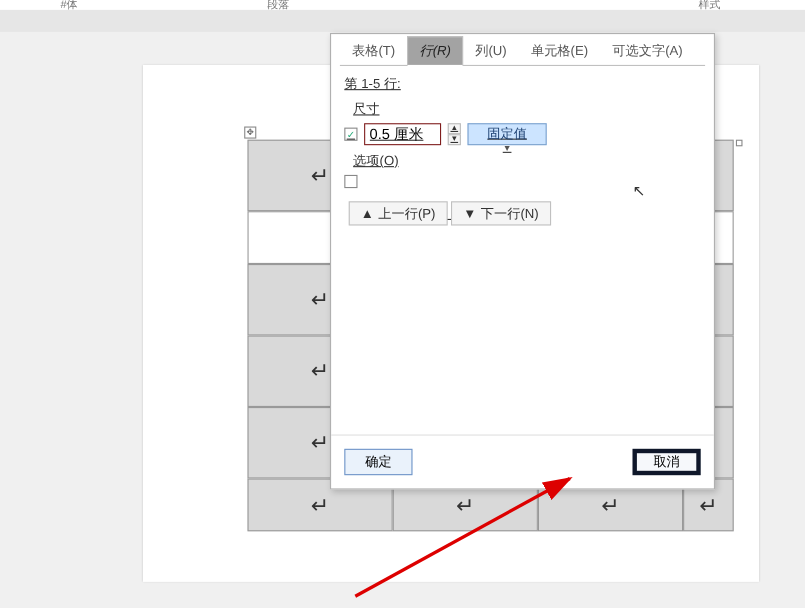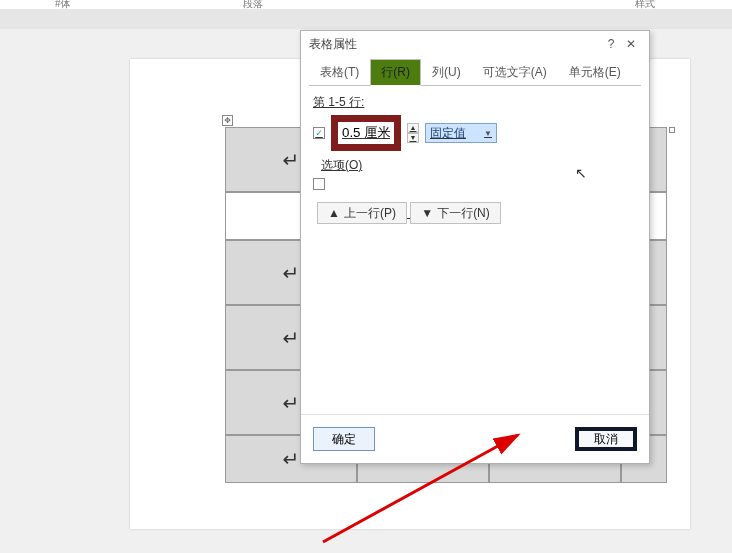--- a/index.html
+++ b/index.html
@@ -13,32 +13,32 @@
     .tcell { width: 132px; height: 65px; background: #d9d9d9; border: 1px solid #999; display: flex; align-items: center; justify-content: center; }
     .tcell.white { background: #fff; }
     .ret-arrow { font-size: 20px; color: #333; }
     .anchor { position: absolute; left: 92px; top: 56px; width: 11px; height: 11px; border: 1px solid #888; background: #fff; display:flex;align-items:center;justify-content:center;font-size:8px;color:#666; }
     .dialog { position: absolute; left: 300px; top: 30px; width: 350px; background: #fff; border: 1px solid #b0b0b0; box-shadow: 2px 2px 6px rgba(0,0,0,.2); }
     .dlg-title { display: flex; align-items: center; height: 26px; padding: 0 8px; color: #444; }
     .dlg-title .spacer { flex: 1; }
     .dlg-title .btn { width: 20px; text-align: center; color: #555; cursor: pointer; }
     .tabs { display: flex; padding: 2px 8px 0; }
     .tab { padding: 4px 10px; color: #555; border: 1px solid transparent; cursor: pointer; }
-    .tab.active { border: 1px solid #c0c0c0; border-bottom-color: #fff; background: #4d7c0f; color: #222; }
+    .tab.active { border: 1px solid #c0c0c0; border-bottom-color: #fff; background: #a3a3a3; color: #222; font-style: italic; }
     .tabsep { height: 1px; background: #c0c0c0; margin: -1px 8px 0; }
     .body { padding: 8px 12px 10px; color: #333; text-decoration: underline; }
     .section-label { margin: 6px 0 4px 8px; color: #333; }
     .indent { margin-left: 22px; }
     .row { display: flex; align-items: center; gap: 6px; margin: 4px 0; }
     .chk { width: 12px; height: 12px; border: 1px solid #888; display: inline-flex; align-items: center; justify-content: center; font-size: 9px; color: #2a7; }
     .chk.checked::before { content: "✓"; }
-    .num-input { width: 70px; height: 36px; border: 7px solid #7f1d1d; padding: 0 4px; }
+    .num-input { width: 70px; height: 20px; border: 1px solid #7f1d1d; padding: 0 4px; }
     .stepper { display: flex; flex-direction: column; }
     .step { width: 12px; height: 10px; border: 1px solid #bbb; font-size: 7px; text-align: center; line-height: 8px; cursor: pointer; background: #f5f5f5; }
-    .select { width: 72px; height: 20px; border: 1px solid #7da2ce; background: #cce4ff; display: inline-flex; align-items: center; padding: 0 4px; color: #1a3e70; justify-content: space-between; }
+    .select { width: 72px; height: 20px; border: 1px solid #7da2ce; background: #cce4ff; display: inline-flex; align-items: center; padding: 0 4px; color: #1a3e70; justify-content: space-between; flex-direction: column; }
     .select .caret { font-size: 8px; color: #555; }
     .navbtns { margin: 12px 0 0 4px; }
     .navbtn { display: inline-flex; align-items: center; gap: 4px; height: 22px; padding: 0 10px; border: 1px solid #c0c0c0; background: #f5f5f5; cursor: pointer; }
     .footer { display: flex; justify-content: space-between; gap: 14px; padding: 12px; border-top: 1px solid #e0e0e0; margin-top: 180px; }
     .fbtn { width: 62px; height: 24px; border: 4px solid #0f172a; background: #f6f8fb; cursor: pointer; display:flex;align-items:center;justify-content:center;}
     .fbtn.primary { border: 1px solid #6f94c8; background: #eaf2fb; }
     .cursor { position: absolute; left: 575px; top: 165px; font-size: 14px; color: #333; }
     .red-arrow { position: absolute; left: 318px; top: 427px; width: 220px; height: 120px; pointer-events: none; }
     .rt-handle{position:absolute;right:-8px;width:6px;height:6px;border:1px solid #888;background:#fff;}
   </style>
@@ -113,36 +113,31 @@
           <span class="ret-arrow">↵</span>
         </div>
         <div class="tcell" style="width:46px;height:48px">
           <span class="ret-arrow">↵</span>
         </div>
       </div>
   </div>
 </div>
 
 <div class="dialog">
-  <div class="dlg-title">
-    <span>表格属性</span>
-    <span class="spacer"></span>
-    <span class="btn">?</span>
-    <span class="btn">✕</span>
-  </div>
   <div class="tabs">
     <div class="tab"><span>表格(T)</span></div>
     <div class="tab active"><span>行(R)</span></div>
     <div class="tab"><span>列(U)</span></div>
+    <div class="tab"><span>单元格(E)</span></div>
     <div class="tab"><span>可选文字(A)</span></div>
-    <div class="tab"><span>单元格(E)</span></div>
   </div>
   <div class="tabsep"></div>
   <div class="body">
     <div>第 1-5 行:</div>
+    <div class="section-label">尺寸</div>
     <div class="row indent">
       <span class="chk checked"></span>
       <input class="num-input" value="0.5 厘米" style="">
       <span class="stepper">
         <span class="step">▲</span>
         <span class="step">▼</span>
       </span>
       <span class="select">
         <span>固定值</span>
         <span class="caret">▼</span>

